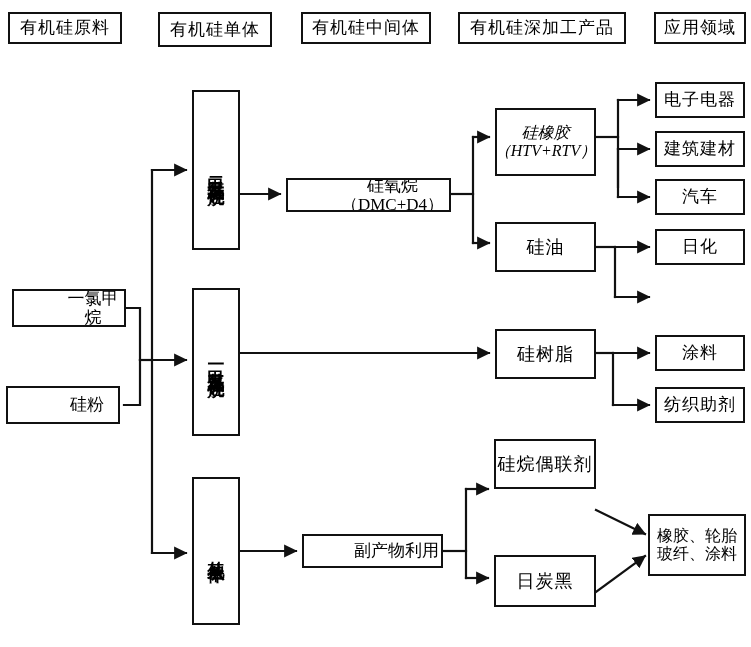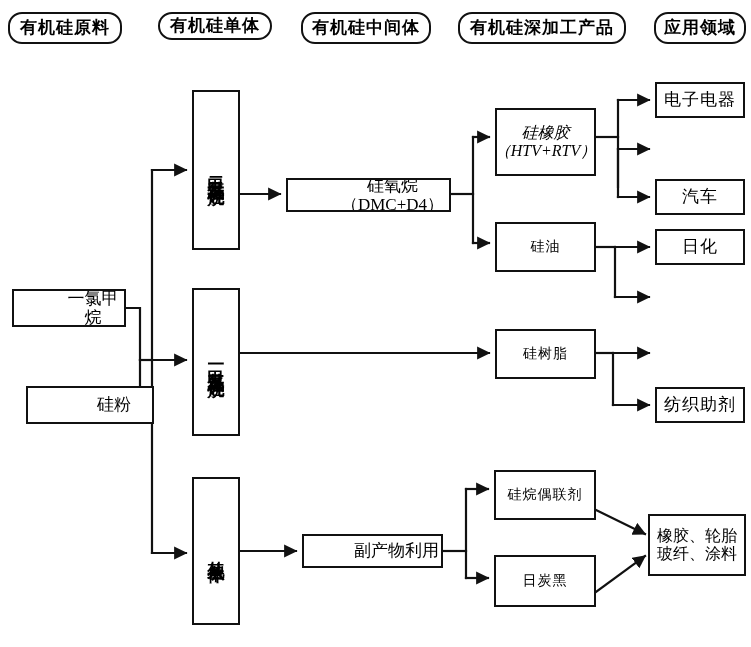--- a/index.html
+++ b/index.html
@@ -45,23 +45,22 @@
     align-items: center;
     justify-content: center;
     text-align: center;
     line-height: 1.12;
     letter-spacing: 0.5px;
     font-weight: 500;
     overflow: hidden;
   }
   .header-box {
     font-size: 17px;
-    font-weight: 700;
+    font-weight: 400;
     letter-spacing: 1px;
-    border-radius: 14px;
   }
   .vertical-box {
     writing-mode: vertical-rl;
     text-orientation: upright;
     letter-spacing: 2px;
     font-size: 17px;
     font-weight: 600;
   }
   .vertical-box > span {
     writing-mode: vertical-rl;
@@ -71,21 +70,21 @@
   .wide-label {
     font-size: 17px;
     letter-spacing: 0px;
     padding-left: 48px;
   }
   .app-box {
     font-size: 17px;
     letter-spacing: 1px;
   }
   .product-box {
-    font-size: 14px;
+    font-size: 18px;
     letter-spacing: 1px;
   }
   .two-line {
     line-height: 1.15;
     font-size: 16px;
     letter-spacing: 0px;
     white-space: pre-line;
   }
 </style>
 </head>
@@ -143,37 +142,37 @@
     <path class="conn" d="M 613 353 L 649 353" marker-end="url(#arrow)"></path>
     <path class="conn" d="M 613 405 L 649 405" marker-end="url(#arrow)"></path>
 
     <path class="conn" d="M 596 510 L 645 534" marker-end="url(#arrow)"></path>
     <path class="conn" d="M 596 592 L 645 556" marker-end="url(#arrow)"></path>
   </svg>
 
   <div class="node-box header-box" style="left:8px; top:12px; width:114px; height:32px;">
     <span>有机硅原料</span>
   </div>
-  <div class="node-box header-box" style="left:158px; top:12px; width:114px; height:28px;">
+  <div class="node-box header-box" style="left:158px; top:12px; width:114px; height:35px;">
     <span>有机硅单体</span>
   </div>
   <div class="node-box header-box" style="left:301px; top:12px; width:130px; height:32px;">
     <span>有机硅中间体</span>
   </div>
   <div class="node-box header-box" style="left:458px; top:12px; width:168px; height:32px;">
     <span>有机硅深加工产品</span>
   </div>
   <div class="node-box header-box" style="left:654px; top:12px; width:92px; height:32px;">
     <span>应用领域</span>
   </div>
 
   <div class="node-box wide-label" style="left:12px; top:289px; width:114px; height:38px;">
     <span>一氯甲烷</span>
   </div>
-  <div class="node-box wide-label" style="left:26px; top:386px; width:128px; height:38px;">
+  <div class="node-box wide-label" style="left:6px; top:386px; width:114px; height:38px;">
     <span>硅粉</span>
   </div>
 
   <div class="node-box vertical-box" style="left:192px; top:90px; width:48px; height:160px;">
     <span>二甲基二氯硅烷</span>
   </div>
   <div class="node-box vertical-box" style="left:192px; top:288px; width:48px; height:148px;">
     <span>一甲基三氯硅烷</span>
   </div>
   <div class="node-box vertical-box" style="left:192px; top:477px; width:48px; height:148px;">
@@ -190,35 +189,41 @@
   <div class="node-box two-line" style="left:495px; top:108px; width:101px; height:68px;font-style:italic;">
     <span>硅橡胶
 （HTV+RTV）</span>
   </div>
   <div class="node-box product-box" style="left:495px; top:222px; width:101px; height:50px;">
     <span>硅油</span>
   </div>
   <div class="node-box product-box" style="left:495px; top:329px; width:101px; height:50px;">
     <span>硅树脂</span>
   </div>
-  <div class="node-box product-box" style="left:494px; top:470px; width:102px; height:50px;">
+  <div class="node-box product-box" style="left:494px; top:439px; width:102px; height:50px;">
     <span>硅烷偶联剂</span>
   </div>
   <div class="node-box product-box" style="left:494px; top:555px; width:102px; height:52px;">
     <span>日炭黑</span>
   </div>
 
   <div class="node-box app-box" style="left:655px; top:82px; width:90px; height:36px;">
     <span>电子电器</span>
   </div>
+  <div class="node-box app-box" style="left:655px; top:131px; width:90px; height:36px;">
+    <span>建筑建材</span>
+  </div>
   <div class="node-box app-box" style="left:655px; top:179px; width:90px; height:36px;">
     <span>汽车</span>
   </div>
   <div class="node-box app-box" style="left:655px; top:229px; width:90px; height:36px;">
     <span>日化</span>
+  </div>
+  <div class="node-box app-box" style="left:655px; top:335px; width:90px; height:36px;">
+    <span>涂料</span>
   </div>
   <div class="node-box app-box" style="left:655px; top:387px; width:90px; height:36px;">
     <span>纺织助剂</span>
   </div>
   <div class="node-box two-line" style="left:648px; top:514px; width:98px; height:62px;">
     <span>橡胶、轮胎
 玻纤、涂料</span>
   </div>
 
 </div>

